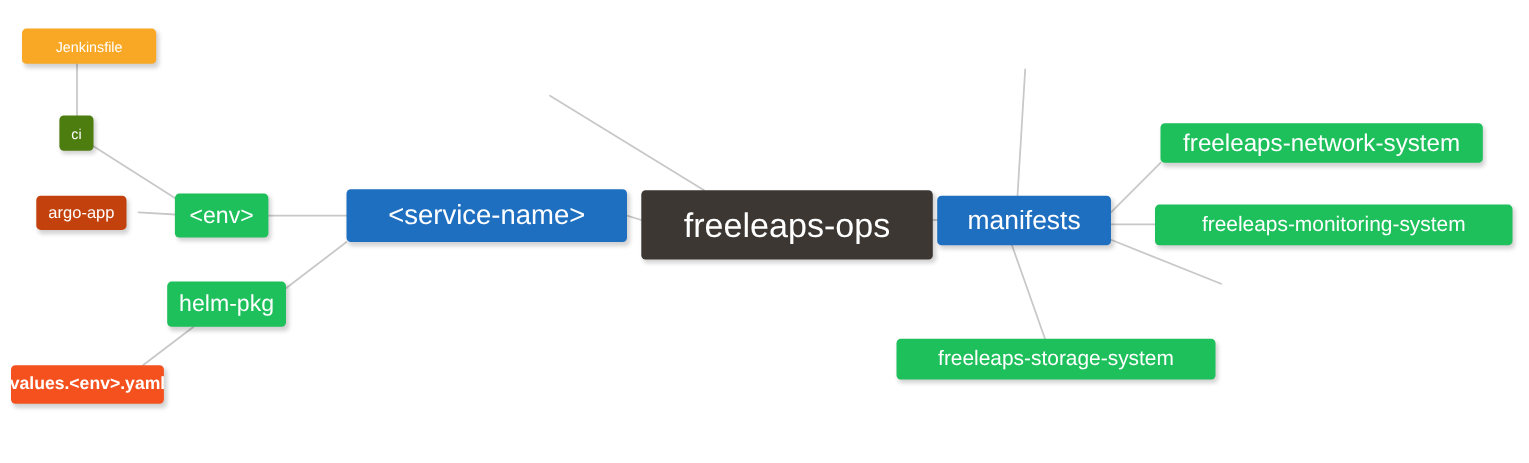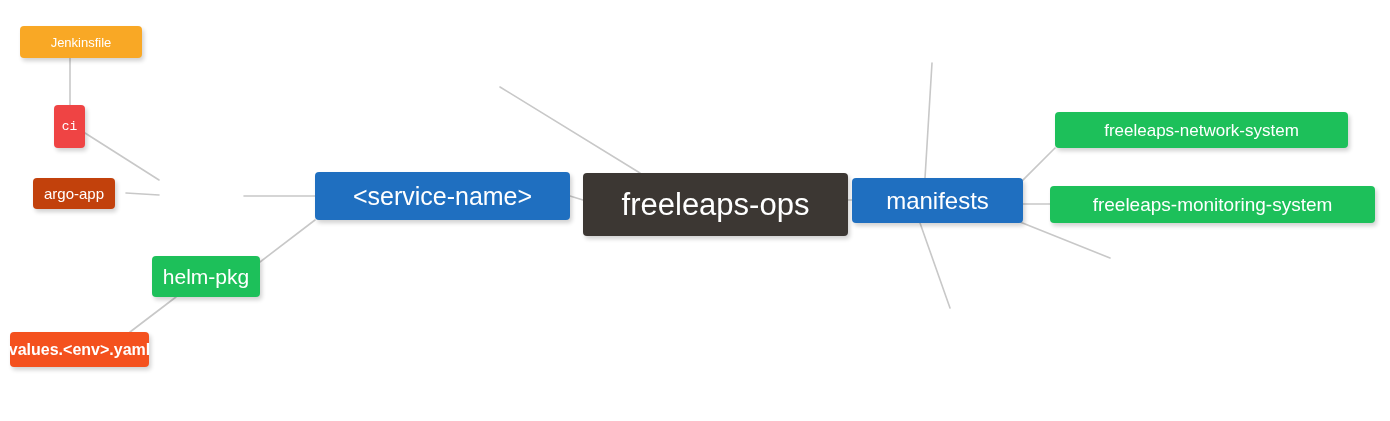--- a/index.html
+++ b/index.html
@@ -49,22 +49,24 @@
       <line x1="570" y1="196" x2="583" y2="200" stroke="#c8c8c8" stroke-width="1.6" stroke-linecap="round"></line>
       <line x1="500" y1="87" x2="640" y2="173" stroke="#c8c8c8" stroke-width="1.6" stroke-linecap="round"></line>
       <line x1="848" y1="200" x2="852" y2="200" stroke="#c8c8c8" stroke-width="1.6" stroke-linecap="round"></line>
       <line x1="925" y1="178" x2="932" y2="63" stroke="#c8c8c8" stroke-width="1.6" stroke-linecap="round"></line>
       <line x1="1010" y1="193" x2="1055" y2="148" stroke="#c8c8c8" stroke-width="1.6" stroke-linecap="round"></line>
       <line x1="1010" y1="204" x2="1050" y2="204" stroke="#c8c8c8" stroke-width="1.6" stroke-linecap="round"></line>
       <line x1="1010" y1="218" x2="1110" y2="258" stroke="#c8c8c8" stroke-width="1.6" stroke-linecap="round"></line>
       <line x1="920" y1="223" x2="950" y2="308" stroke="#c8c8c8" stroke-width="1.6" stroke-linecap="round"></line>
     </svg>
 <div class="node" style="left: 20px; top: 26px; width: 122px; height: 32px; background: rgb(249, 168, 37); font-size: 13px;">Jenkinsfile</div>
-    <div class="node" style="left: 54px; top: 105px; width: 31px; height: 43px; background: #ef4444; font-size: 13px; font-family: Liberation Mono, monospace;">ci</div>
+    <div class="node" style="left: 54px; top: 105px; width: 31px; height: 32px; background: #4d7c0f; font-size: 13px;">ci</div>
     <div class="node" style="left: 33px; top: 178px; width: 82px; height: 31px; background: #c2410c; font-size: 15px;">argo-app</div>
+    <div class="node" style="left: 159px; top: 176px; width: 85px; height: 40px; background: rgb(29, 192, 90); font-size: 21px;">&lt;env&gt;</div>
     <div class="node" style="left: 152px; top: 256px; width: 108px; height: 41px; background: rgb(29, 192, 90); font-size: 21px;">helm-pkg</div>
     <div class="node" style="left: 10px; top: 332px; width: 139px; height: 35px; background: rgb(244, 81, 30); font-size: 16px; font-weight: bold;">values.&lt;env&gt;.yaml</div>
     <div class="node" style="left: 315px; top: 172px; width: 255px; height: 48px; background: rgb(31, 111, 192); font-size: 25px;">&lt;service-name&gt;</div>
     <div class="node" style="left: 583px; top: 173px; width: 265px; height: 63px; background: rgb(60, 55, 51); font-size: 31px;">freeleaps-ops</div>
-    <div class="node" style="left: 852px; top: 178px; width: 171px; height: 45px; background: rgb(31, 111, 192); font-size: 24px;">manifests</div>
-    <div class="node" style="left: 1055px; top: 112px; width: 293px; height: 36px; background: rgb(29, 192, 90); font-size: 17px;">freeleaps-network-system</div>
+    <div class="node" style="left: 852px; top: 178px; width: 158px; height: 45px; background: rgb(31, 111, 192); font-size: 24px;">manifests</div>
+    <div class="node" style="left: 1055px; top: 112px; width: 293px; height: 36px; background: rgb(29, 192, 90); font-size: 22px;">freeleaps-network-system</div>
     <div class="node" style="left: 1050px; top: 186px; width: 325px; height: 37px; background: rgb(29, 192, 90); font-size: 19px;">freeleaps-monitoring-system</div>
+    <div class="node" style="left: 815px; top: 308px; width: 290px; height: 37px; background: rgb(29, 192, 90); font-size: 19px;">freeleaps-storage-system</div>
   </div>
 
 </body></html>

